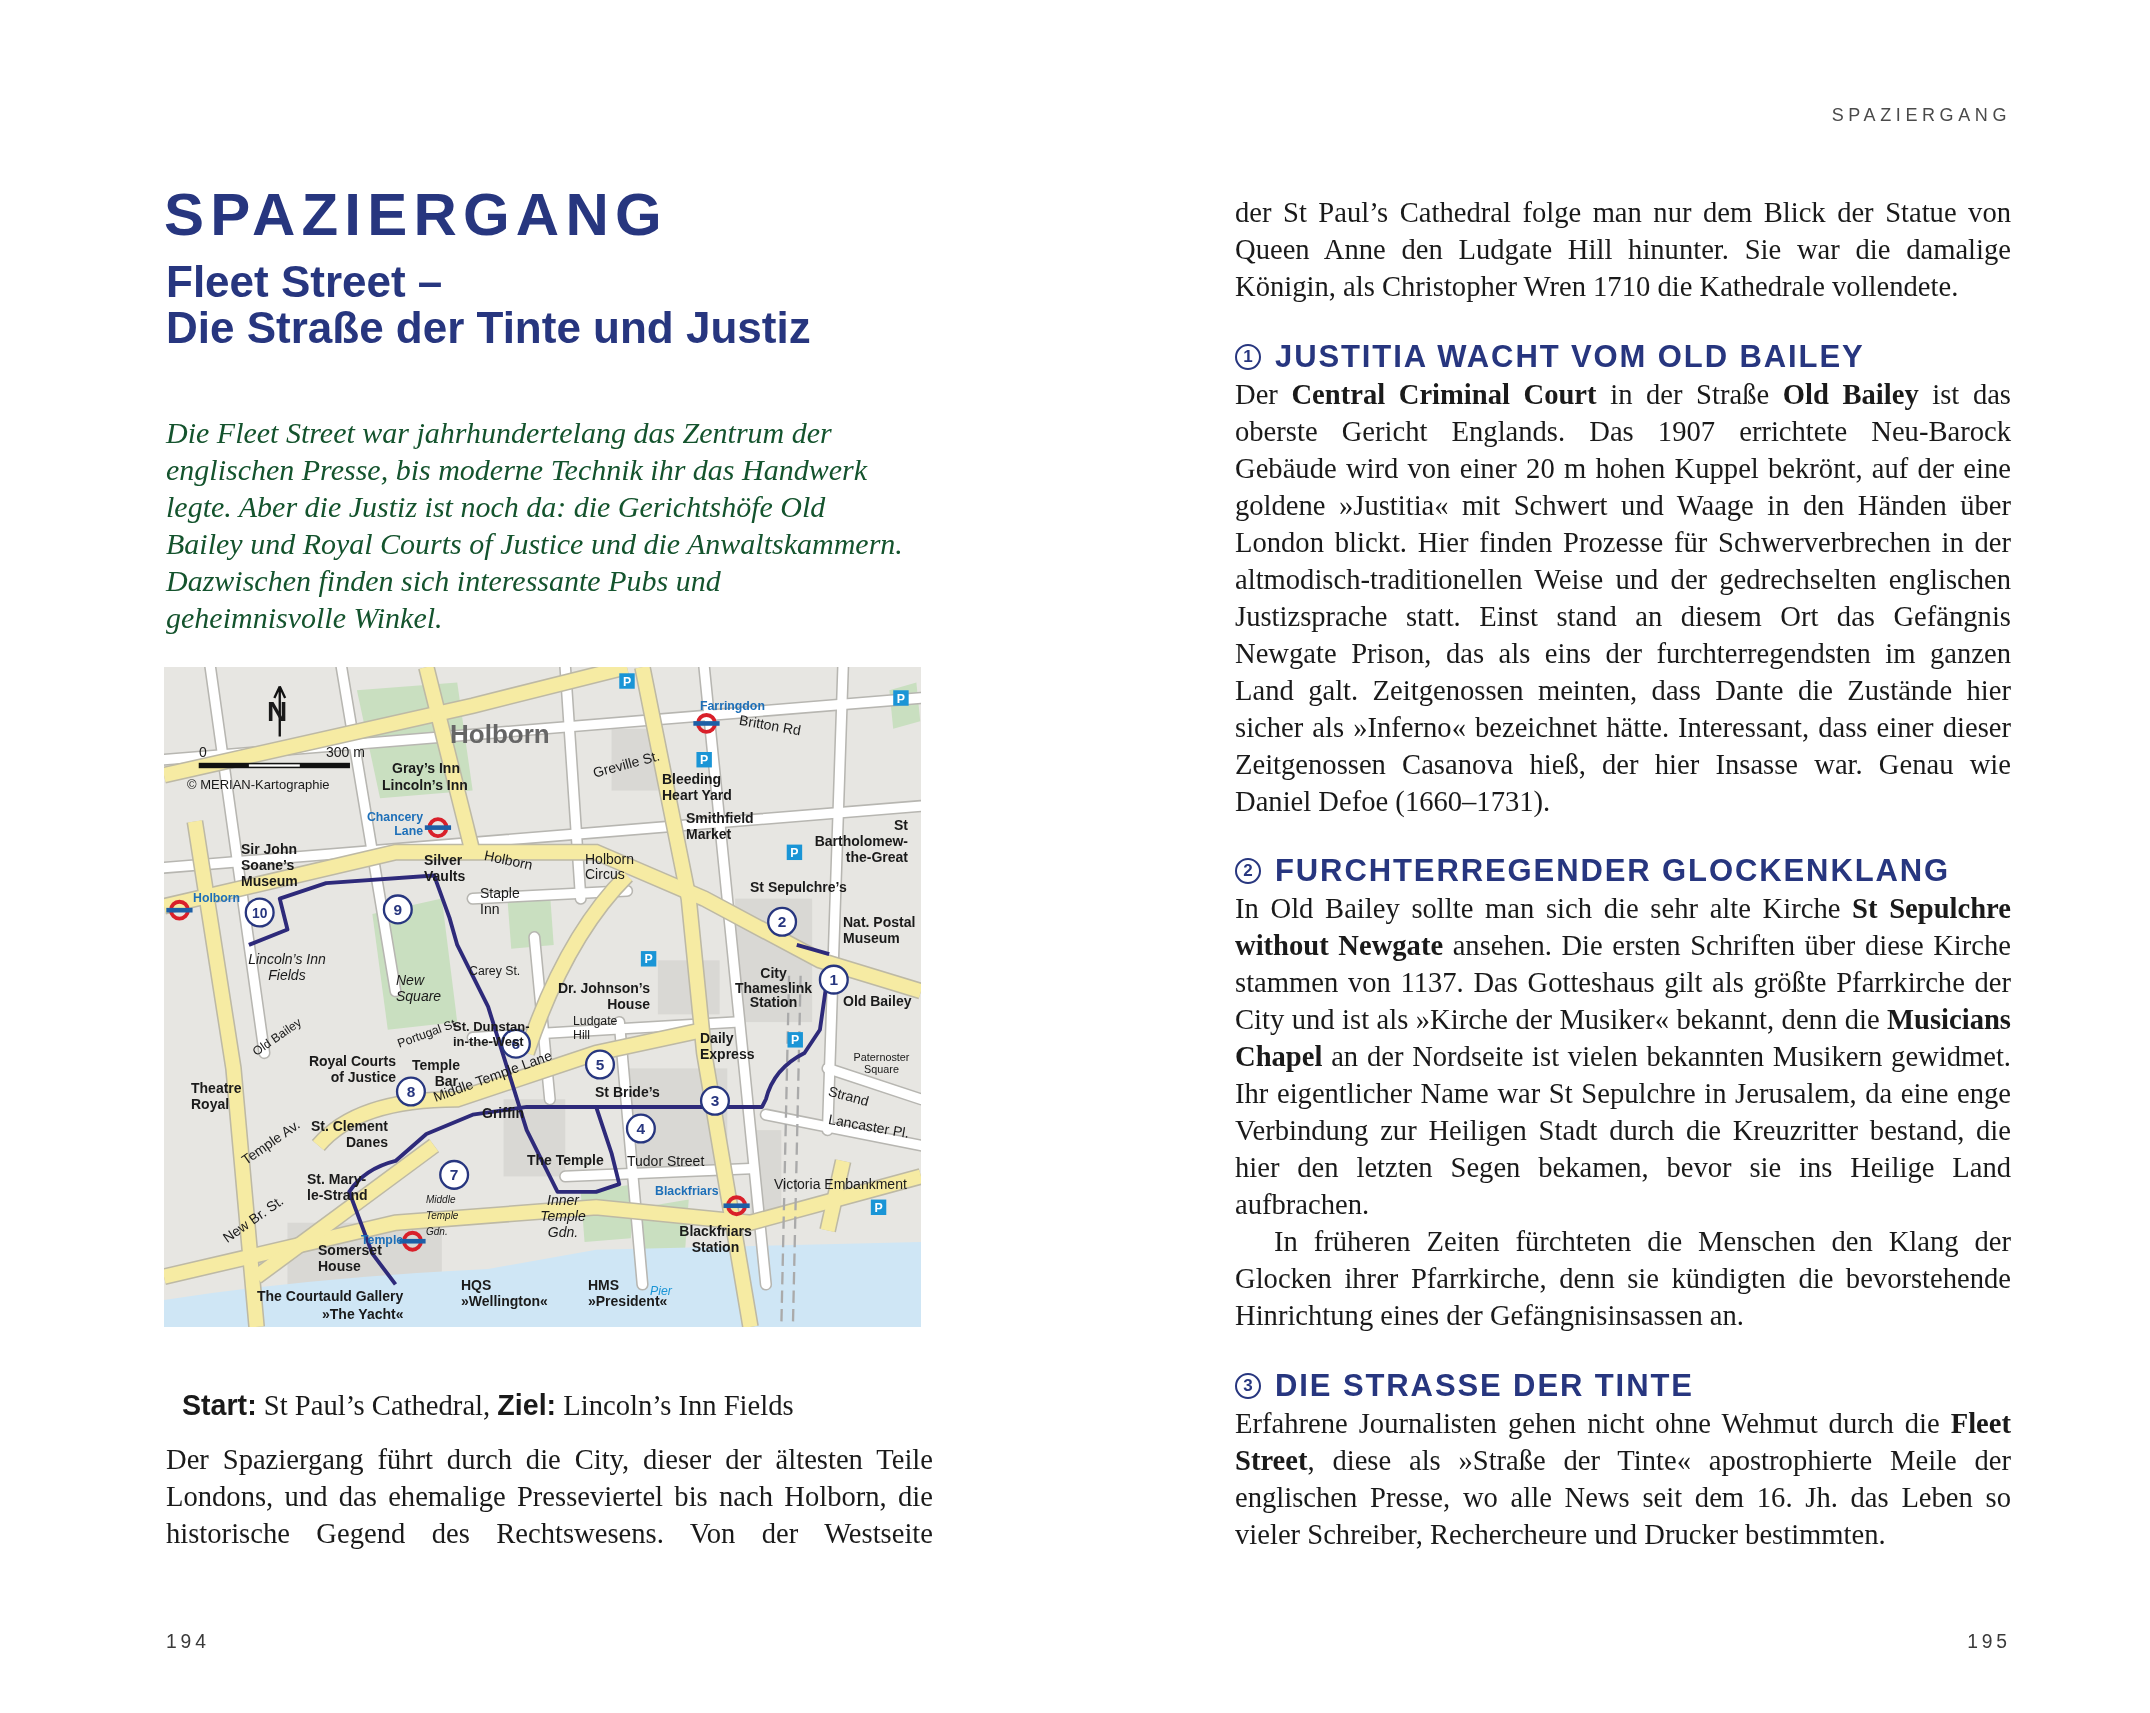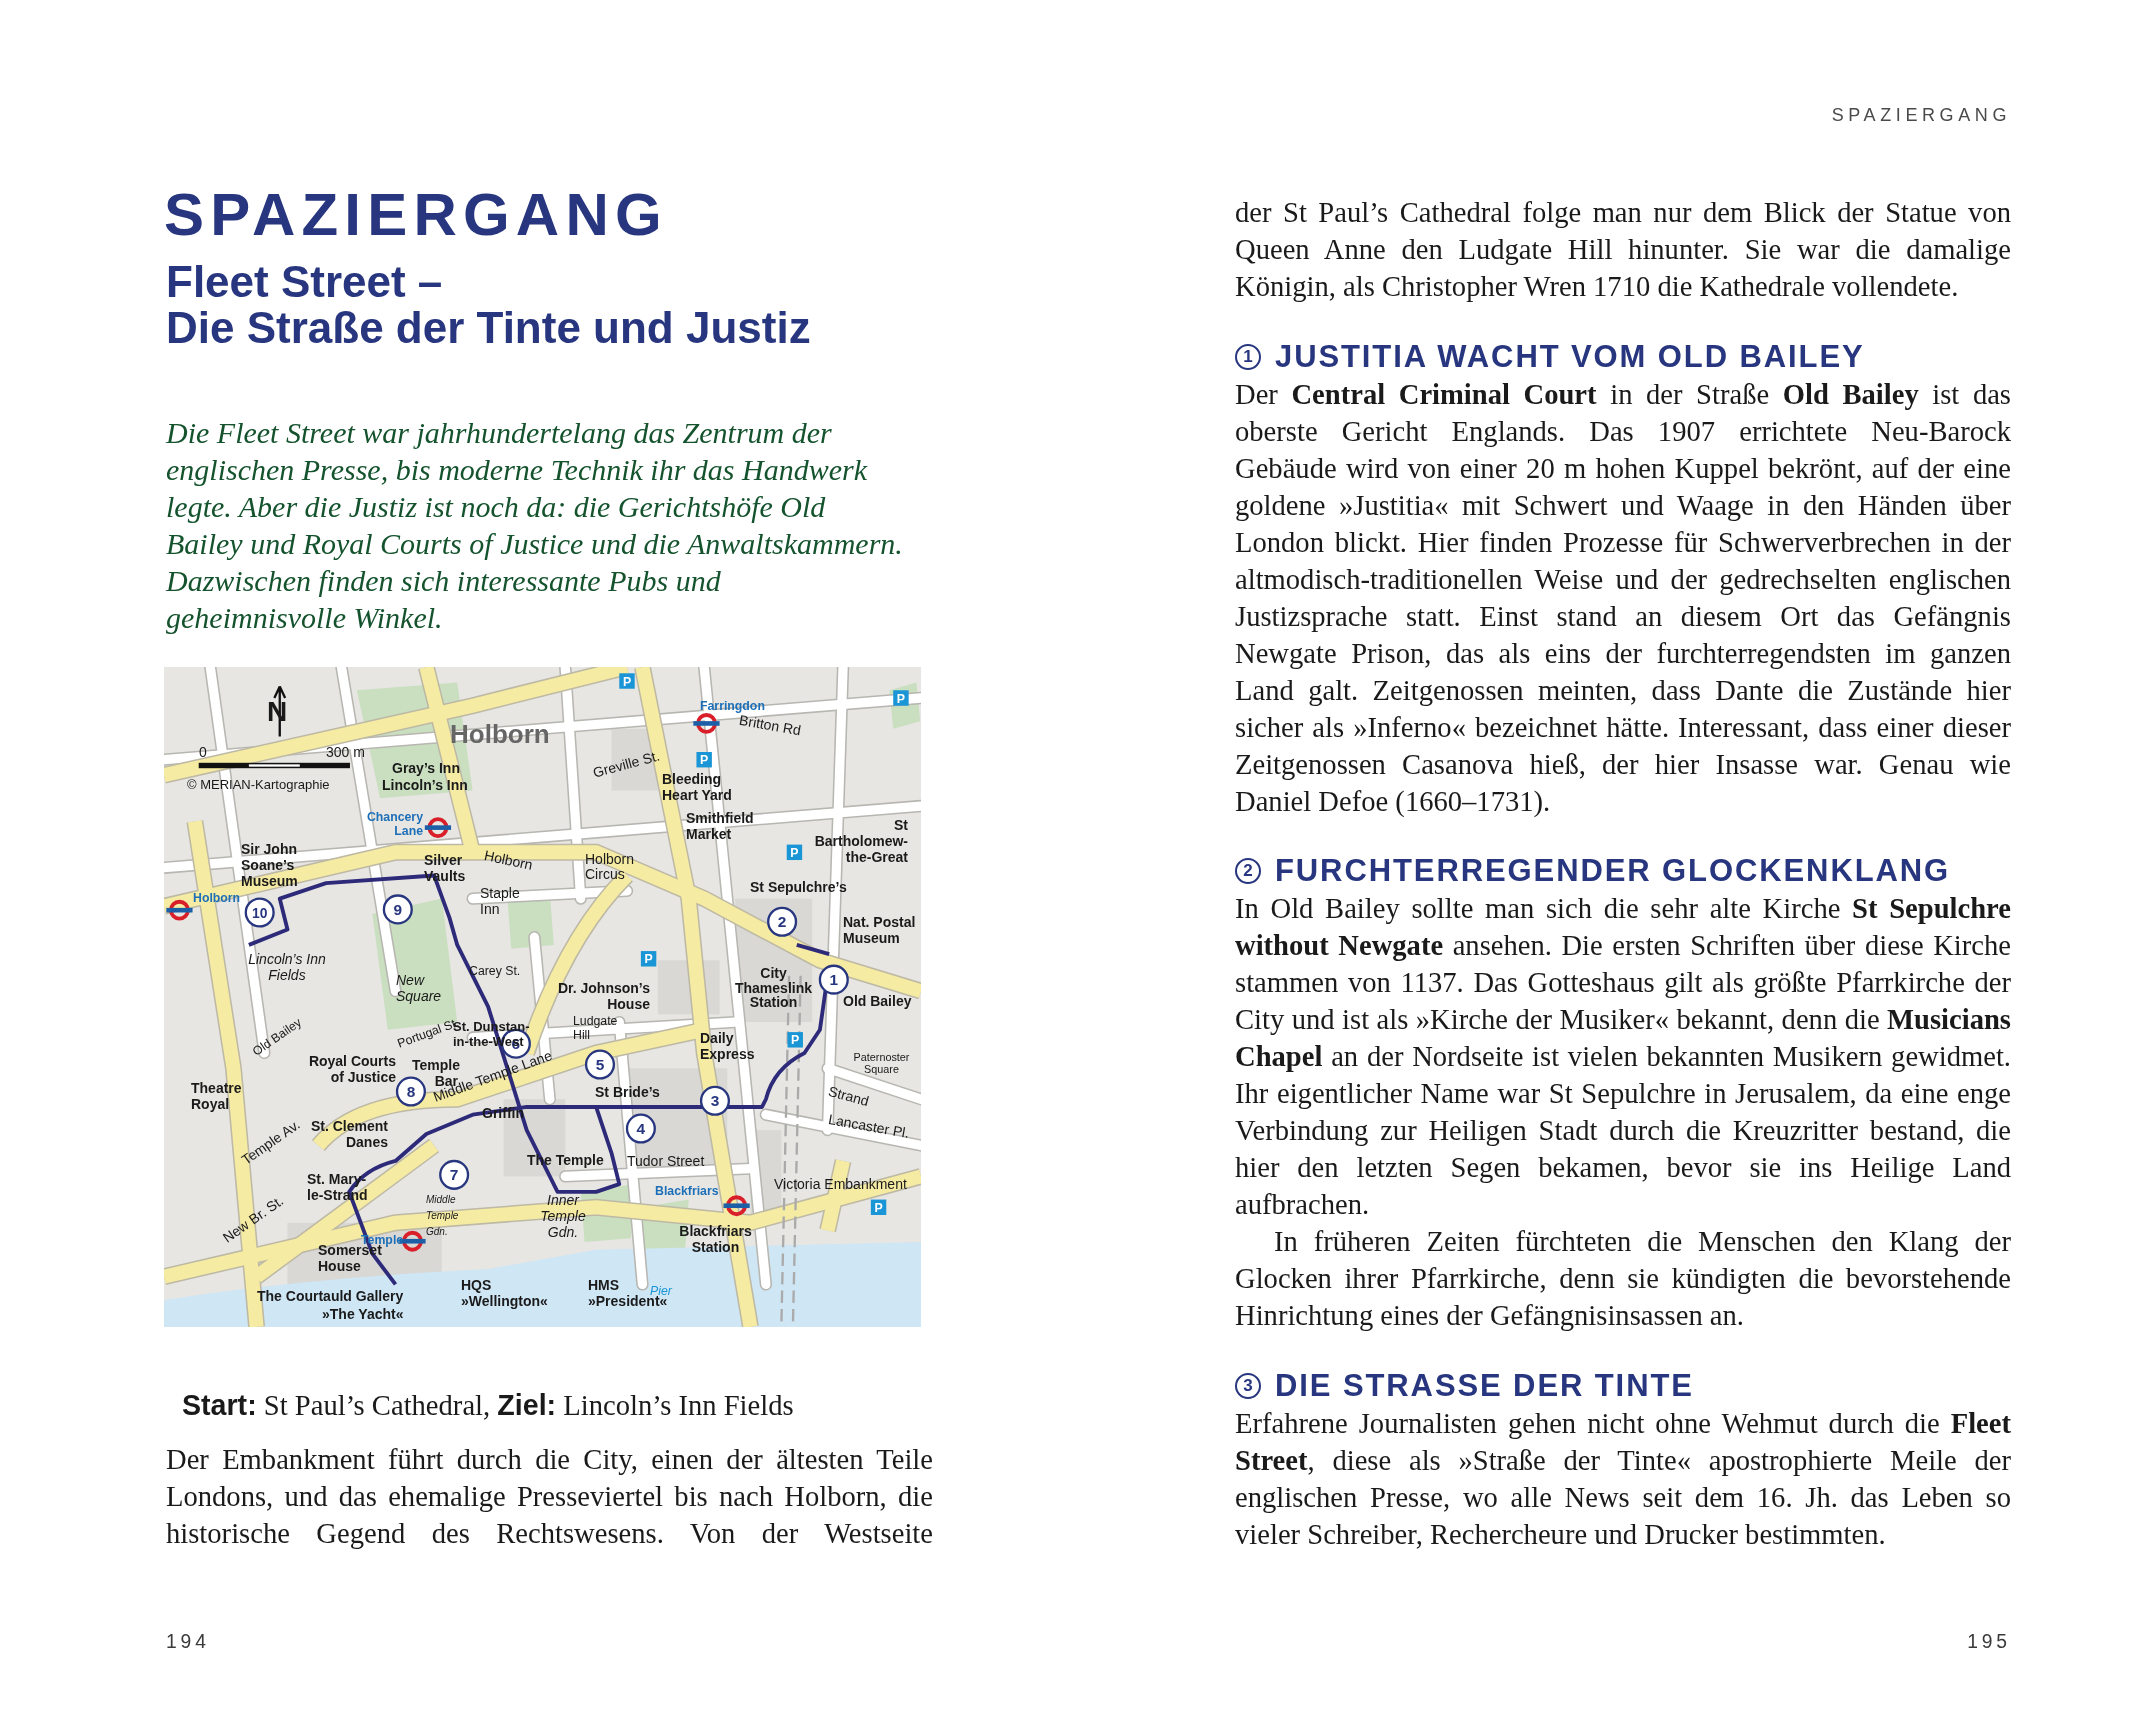--- a/index.html
+++ b/index.html
@@ -337,21 +337,21 @@
     <span class="maplbl" style="position:absolute;left:305px;top:297px;font-size:12.3px;">Carey St.</span>
     <span class="maplbl" style="position:absolute;left:232px;top:359px;font-size:12.3px;transform:rotate(-20deg);">Portugal St.</span>
     <span class="maplbl" style="position:absolute;left:85px;top:363px;font-size:12.3px;transform:rotate(-35deg);">Old Bailey</span>
     <span class="maplbl" style="position:absolute;left:409px;top:347px;width:46px;font-size:12.3px;line-height:14px;">Ludgate Hill</span>
     <span class="maplbl" style="position:absolute;left:486px;top:617px;font-size:12.3px;font-style:italic;color:#1a95d6;">Pier</span>
   </div>
 
   <p class="startziel">
     <span class="lab">Start:</span><span> St Paul’s Cathedral, </span><span class="lab">Ziel:</span><span> Lincoln’s Inn Fields</span>
   </p>
-  <p class="body-left">Der Embankment führt durch die City, einen der ältesten Teile Londons, und das ehemalige Presseviertel bis nach Holborn, die historische Gegend des Rechtswesens. Von der Westseite</p>
+  <p class="body-left">Der Spaziergang führt durch die City, dieser der ältesten Teile Londons, und das ehemalige Presseviertel bis nach Holborn, die historische Gegend des Rechtswesens. Von der Westseite</p>
   <div class="folio folio-left">194</div>
 </div>
 
 <div class="running-head" style="left:auto;">SPAZIERGANG</div>
 <div class="col-right">
   <p class="last-left">der St Paul’s Cathedral folge man nur dem Blick der Statue von Queen Anne den Ludgate Hill hinunter. Sie war die damalige Königin, als Christopher Wren 1710 die Kathedrale vollendete.</p>
 
   <div class="section">
     <div class="sec-head">
       <span class="num-circle">1</span>

